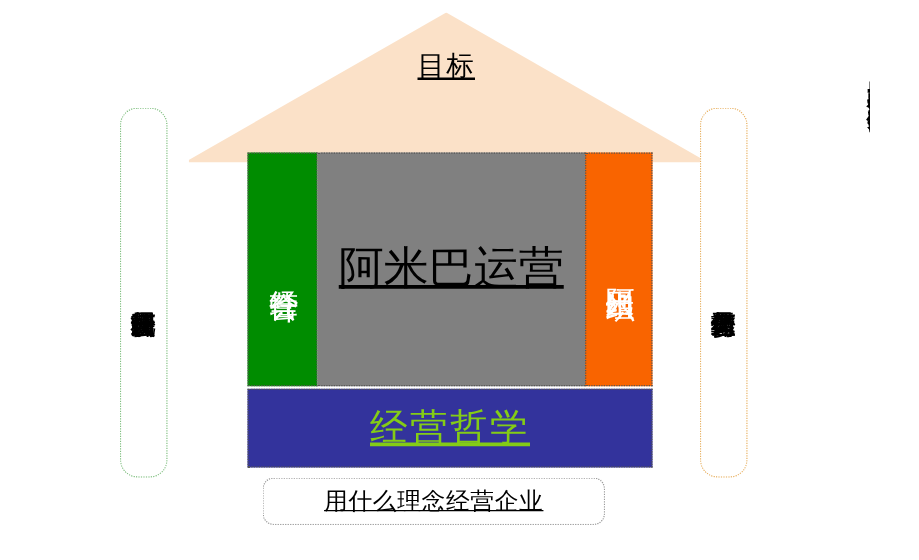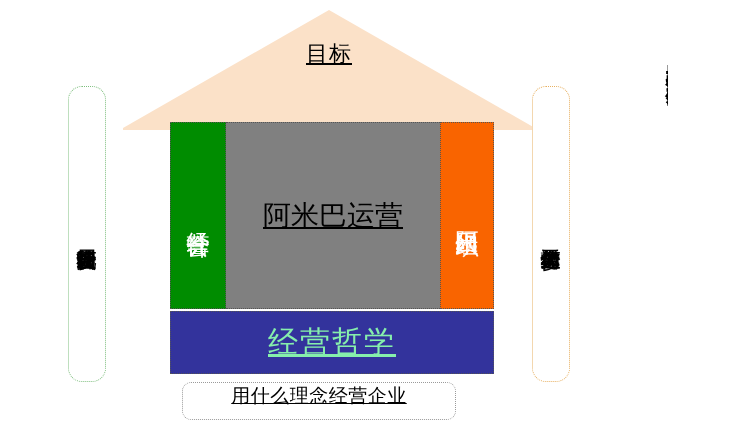--- a/index.html
+++ b/index.html
@@ -9,20 +9,21 @@
   }
   body {
     font-family: "DejaVu Sans", "Liberation Sans", sans-serif;
   }
   #canvas {
     position: relative;
     width: 668px;
     height: 448px;
     background: #ffffff;
     overflow: hidden;
+    margin-left: 28px;
   }
 
   
   .roof {
     position: absolute;
     left: 123px;
     top: 10px;
     width: 412px;
     height: 120px;
   }
@@ -88,21 +89,21 @@
     writing-mode: vertical-rl;
     text-orientation: upright;
     color: #ffffff;
     font-size: 23px;
     line-height: 1.0;
     letter-spacing: 1px;
     white-space: nowrap;
   }
   .center-text {
     color: #000000;
-    font-size: 28px;
+    font-size: 36px;
     line-height: 1.28;
     text-align: left;
     text-decoration: underline;
     padding: 0 4px;
   }
   .center-text .l2 { display: block; text-decoration: underline; }
 
   
   .foundation {
     position: absolute;
@@ -111,38 +112,39 @@
     width: 324px;
     height: 63px;
     background: #33339c;
     box-sizing: border-box;
     border: 1px dotted #555555;
     display: flex;
     align-items: center;
     justify-content: center;
   }
   .foundation-text {
-    color: #86efac;
+    color: #84cc16;
     font-size: 30px;
     text-decoration: underline;
     letter-spacing: 2px;
   }
 
   
   .caption-box {
     position: absolute;
     left: 182px;
     top: 382px;
     width: 274px;
     height: 38px;
     border: 1px dotted #9a9a9a;
     border-radius: 9px;
     background: #ffffff;
     box-sizing: border-box;
     display: flex;
+    align-items: center;
     justify-content: center;
   }
   .caption-text {
     color: #000000;
     font-size: 19px;
     text-decoration: underline;
     letter-spacing: 0.5px;
   }
 
   

